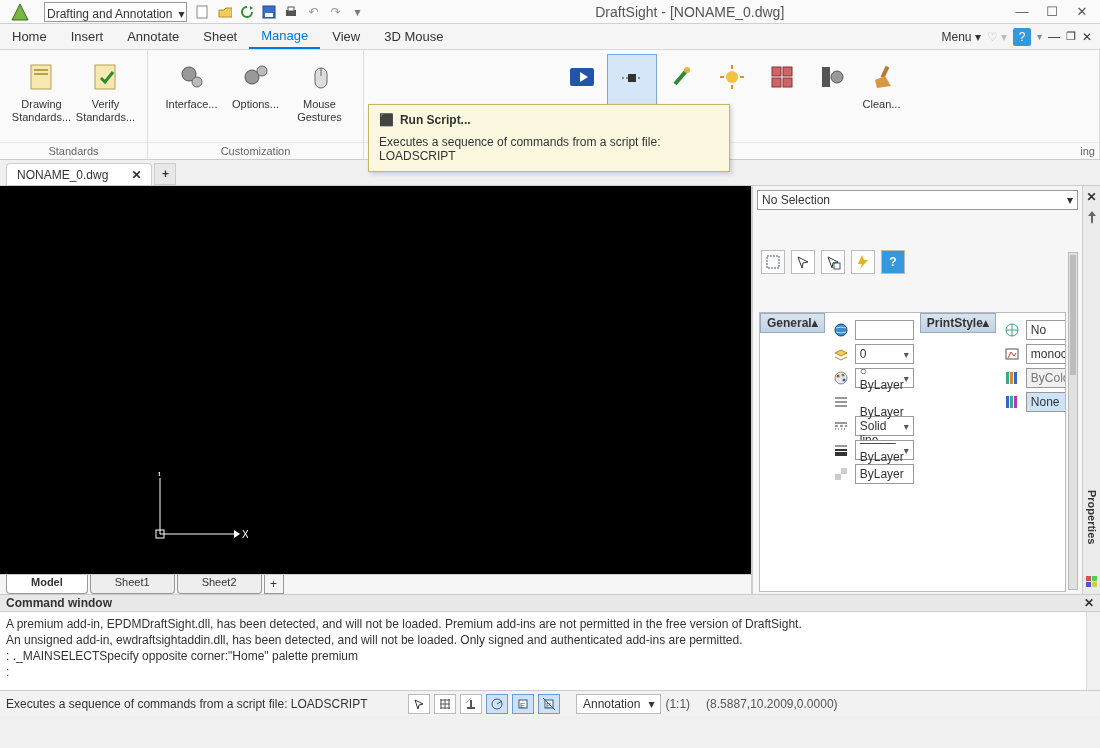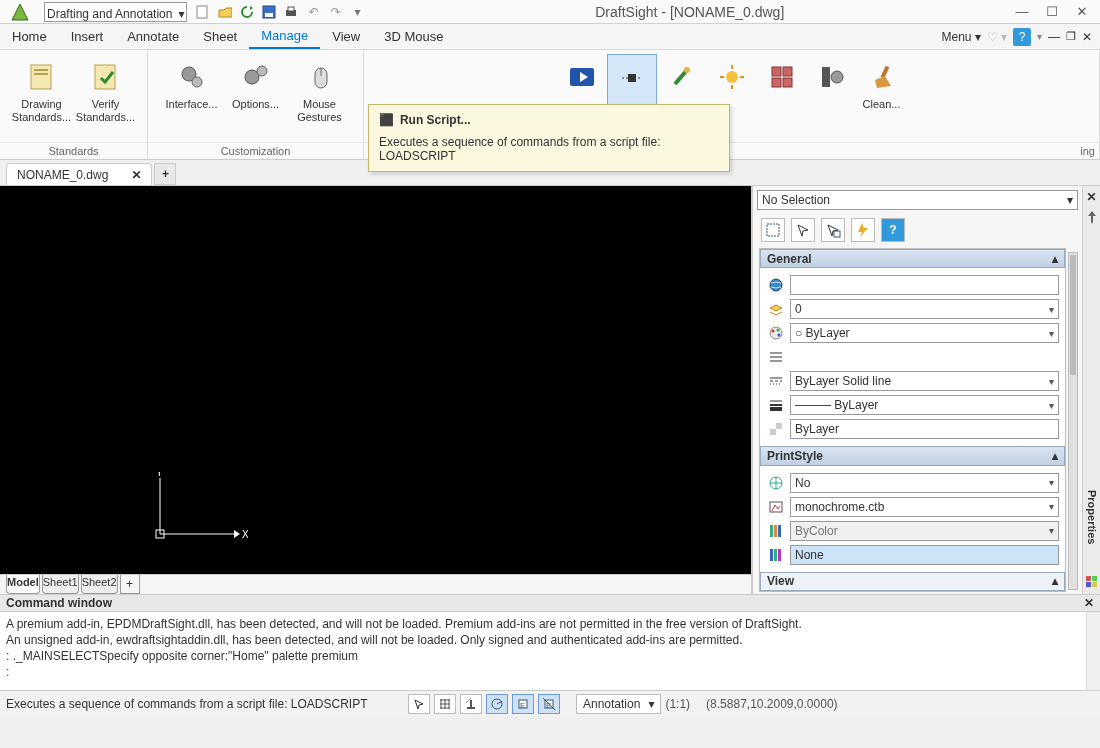--- a/index.html
+++ b/index.html
@@ -31,29 +31,29 @@
 .tooltip-pop { position: absolute; left: 368px; top: 104px; width: 362px; background: #fcf8e0; border: 1px solid #c5b66a; padding: 8px 10px; font-size: 12px; z-index: 100; box-shadow: 2px 2px 4px rgba(0,0,0,0.15);}
 .tooltip-pop .tt-title { font-weight: bold; margin-bottom: 8px; display:flex; align-items:center; gap:6px;}
 .file-tabs { height: 26px; background: #f0f0f0; border-bottom: 1px solid #ccc; display: flex; align-items: flex-end; padding-left: 6px; }
 .file-tab { background: #fff; border: 1px solid #ccc; border-bottom: none; border-radius: 4px 4px 0 0; height: 22px; display: flex; align-items: center; padding: 0 10px; font-size: 12px; margin-right: 2px; gap:23px;}
 .file-tab .close { font-weight:bold; cursor:pointer;}
 .add-tab { width: 22px; height: 22px; background: #e8e8e8; border: 1px solid #ccc; display:flex; align-items:center; justify-content:center; cursor:pointer; font-weight:bold;}
 .main-area { display: flex; height: 408px; }
 .canvas { flex: 1; background: #000; position: relative; }
 .canvas-origin { position:absolute; left:148px; bottom:22px; }
 .sheet-tabs { height: 20px; background: #f5f5f5; border-top:1px solid #ccc; display:flex; align-items:stretch; padding-left:6px;}
-.sheet-tab { border:1px solid #999; border-top:none; border-radius:0 0 4px 4px; background:#eee; padding:1px 0; font-size:11px; margin-right:2px; cursor:pointer;}
+.sheet-tab { border:1px solid #999; border-top:none; border-radius:0 0 4px 4px; background:#eee; padding:1px 24px; font-size:11px; margin-right:2px; cursor:pointer;}
 .sheet-tab.active { background:#fff; font-weight:bold;}
 .sheet-add { width:20px; border:1px solid #999; border-top:none; display:flex; align-items:center; justify-content:center; cursor:pointer;}
-.prop-panel { width: 330px; background: #f6f6f6; border-left: 1px solid #ccc; display:flex; flex-direction:column; position:relative;}
+.prop-panel { width: 330px; background: #f6f6f6; border-left: 1px solid #ccc; display:flex; flex-direction:column; position:relative;gap:32px;}
 .prop-top { display:flex; padding:4px; gap:2px;}
 .prop-sel { flex:1; border:1px solid #999; background:#fff; height:20px; display:flex; align-items:center; padding:0 4px; font-size:12px; justify-content:space-between;}
 .prop-toolbar { display:flex; gap:6px; padding:4px 8px;}
 .prop-toolbar .tb { width:24px; height:24px; border:1px solid #bbb; background:#fff; display:flex; align-items:center; justify-content:center; cursor:pointer;}
-.prop-body { flex:1; margin:2px 16px 2px 6px; border:1px solid #bbb; background:#fff; overflow:hidden; display:flex; flex-direction:column;}
+.prop-body { flex:1; margin:2px 16px 2px 6px; border:1px solid #bbb; background:#fff; overflow:hidden; display:flex; flex-direction:row;}
 .prop-scroll { position:absolute; right:4px; top:66px; bottom:4px; width:10px; background:#e0e0e0; border:1px solid #bbb;}
 .prop-scroll .thumb { position:absolute; top:2px; left:1px; right:1px; height:120px; background:#bcbcbc;}
 .sec-hdr { background: linear-gradient(#d8e4f0,#c0d0e4); border:1px solid #9ab; height:20px; display:flex; align-items:center; padding:0 6px; font-weight:bold; font-size:12px; justify-content:space-between; cursor:pointer;}
 .sec-hdr.pale { background:#eef2f8;}
 .sec-body { padding:6px 6px; display:flex; flex-direction:column; gap:2px;}
 .prow { display:flex; align-items:center; height:22px; gap:4px;}
 .prow .pico { width:20px; height:18px; display:flex; align-items:center; justify-content:center;}
 .prow .pfield { flex:1; border:1px solid #999; background:#fff; height:20px; display:flex; align-items:center; padding:0 4px; font-size:12px; justify-content:space-between;}
 .prow .pfield.ro { background:#f0f0f0; color:#777;}
 .prow .pfield.hl { background:#cde3f8;}

